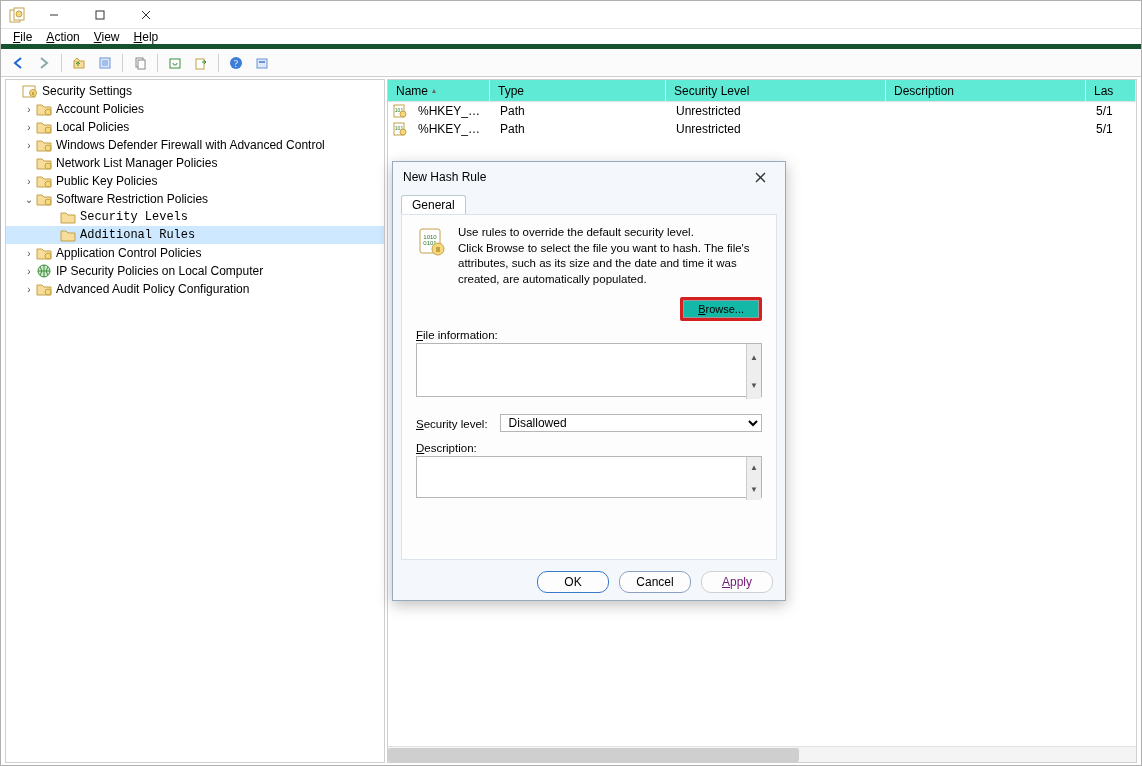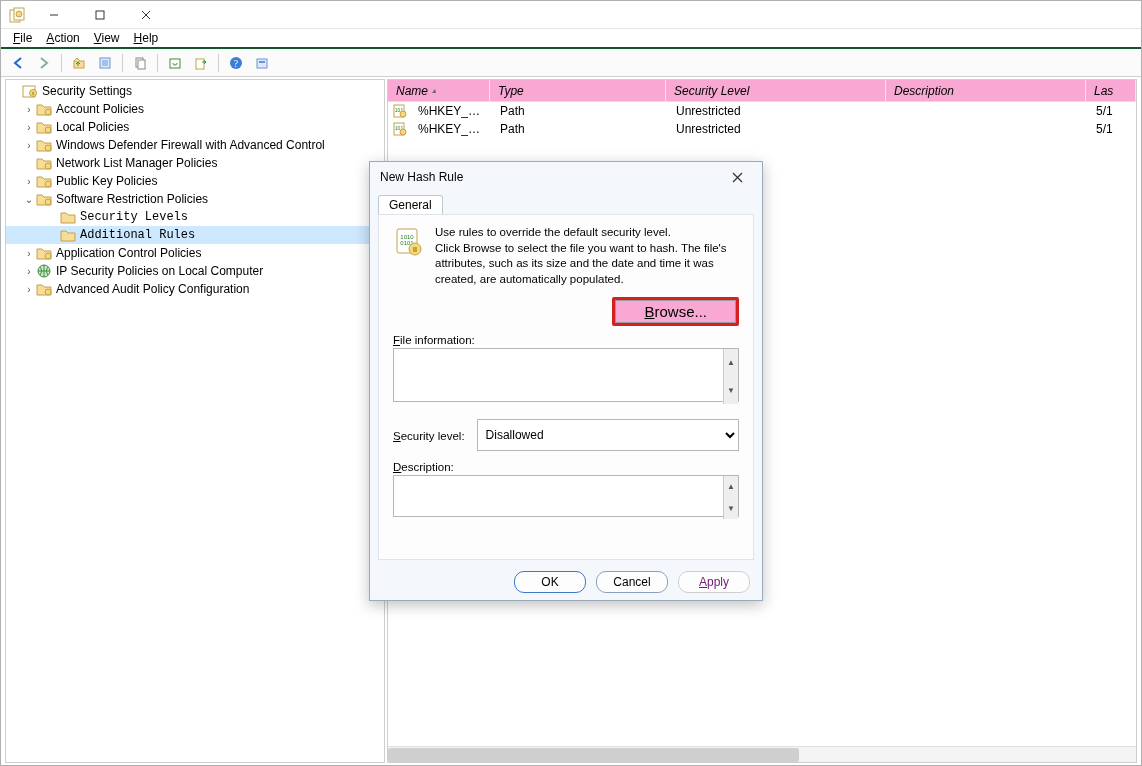--- a/index.html
+++ b/index.html
@@ -4,76 +4,76 @@
 <style>
   * { box-sizing: border-box; }
   html, body { margin: 0; padding: 0; font-family: "Segoe UI", Tahoma, sans-serif; font-size: 12px; color: #000; background: #fff; }
   .window { width: 1142px; height: 766px; border: 1px solid #b0b0b0; display: flex; flex-direction: column; position: relative; }
   
   .titlebar { height: 28px; display: flex; align-items: center; padding: 0 4px; border-bottom: 1px solid #e5e5e5; }
   .titlebar .app-icon { width: 16px; height: 16px; margin: 0 6px 0 4px; }
   .titlebar .title { flex: 1; font-size: 12px; }
   .titlebar .wc { width: 46px; height: 28px; display: flex; align-items: center; justify-content: center; color: #555; }
   
-  .menubar { height: 20px; display: flex; align-items: center; padding: 0 6px; gap: 2px; border-bottom: 2px solid #14532d; }
+  .menubar { height: 20px; display: flex; align-items: center; padding: 0 6px; gap: 2px; border-bottom: 5px solid #14532d; }
   .menubar .mitem { padding: 1px 6px; }
   .menubar .mitem u { text-decoration: underline; }
   
   .toolbar { height: 28px; display: flex; align-items: center; padding: 2px 6px; gap: 4px; border-bottom: 1px solid #cfcfcf; background: #fbfbfb; }
   .toolbar .tbtn { width: 22px; height: 22px; display: flex; align-items: center; justify-content: center; border: 1px solid transparent; border-radius: 2px; }
   .toolbar .sep { width: 1px; height: 18px; background: #d0d0d0; margin: 0 2px; }
   
   .body { flex: 1; display: flex; min-height: 0; }
   .tree-pane { width: 380px; border: 1px solid #cfcfcf; margin: 2px 2px 2px 4px; overflow: auto; padding: 2px 0; background: #fff; }
   .list-pane { flex: 1; border: 1px solid #cfcfcf; margin: 2px 4px 2px 0; display: flex; flex-direction: column; min-width: 0; background: #fff; position: relative; }
   
   .tnode { display: flex; align-items: center; height: 18px; padding-right: 4px; white-space: nowrap; }
   .tnode .tw { width: 14px; text-align: center; color: #555; font-size: 10px; }
   .tnode .ic { width: 16px; height: 16px; margin-right: 4px; flex-shrink: 0; }
   .tnode.sel { background: #cde8ff; }
   .indent-0 { padding-left: 2px; }
   .indent-1 { padding-left: 16px; }
   .indent-2 { padding-left: 40px; font-family: Liberation Mono, monospace; }
   
-  .list-header { display: flex; height: 22px; border-bottom: 1px solid #e1e1e1; background: #f9a8d4; font-style: italic; }
+  .list-header { display: flex; height: 22px; border-bottom: 1px solid #e1e1e1; background: #5eead4; }
   .list-header .col { padding: 3px 8px; border-right: 1px solid #e8e8e8; font-size: 12px; display: flex; align-items: center; gap: 4px; }
   .sort-ind { font-size: 8px; color: #666; }
   .list-body { flex: 1; overflow: auto; position: relative; }
   .row { display: flex; height: 18px; align-items: center; }
   .row .cell { padding: 0 8px; white-space: nowrap; overflow: hidden; text-overflow: ellipsis; }
   .row .ic { width: 16px; height: 16px; margin-left: 4px; margin-right: 2px; flex-shrink: 0; }
   .hscroll { height: 16px; border-top: 1px solid #e1e1e1; background: #f4f4f4; position: relative; }
   .hscroll .thumb { position: absolute; left: 0; top: 1px; height: 14px; width: 55%; background: #cfcfcf; border-radius: 2px; }
   
   .c-name { width: 102px; }
   .c-type { width: 176px; }
   .c-sec  { width: 220px; }
   .c-desc { width: 200px; }
   .c-last { flex: 1; }
   
-  .dialog-back { position: absolute; left: 368px; top: 160px; width: 394px; height: 440px; background: #f4f7fb; border: 1px solid #9ab; box-shadow: 0 4px 14px rgba(0,0,0,.25); display: flex; flex-direction: column; }
+  .dialog-back { position: absolute; left: 391px; top: 160px; width: 394px; height: 440px; background: #f4f7fb; border: 1px solid #9ab; box-shadow: 0 4px 14px rgba(0,0,0,.25); display: flex; flex-direction: column; }
   .dlg-title { height: 30px; display: flex; align-items: center; padding: 0 10px; font-size: 12px; }
   .dlg-title .t { flex: 1; }
   .dlg-title .x { width: 30px; height: 26px; display: flex; align-items: center; justify-content: center; }
   .tabstrip { height: 22px; display: flex; align-items: flex-end; padding-left: 8px; }
   .tab { border: 1px solid #bcc; border-bottom: none; background: #fff; padding: 2px 10px; font-size: 12px; border-top-left-radius: 3px; border-top-right-radius: 3px; }
   .dlg-body { flex: 1; margin: 0 8px 4px 8px; background: #fdfdfe; border: 1px solid #dde3ea; padding: 10px 14px; position: relative; }
   .info-row { display: flex; gap: 10px; }
   .info-row .ic { width: 32px; height: 32px; flex-shrink: 0; }
   .info-text { font-size: 11.5px; line-height: 1.35; }
   .browse-wrap { display: flex; justify-content: flex-end; margin: 10px 0 8px; }
   .browse-btn { border: 3px solid #d32020; padding: 0; border-radius: 2px; }
-  .browse-btn button { background: #f9a8d4; border: 1px solid #9a9a9a; padding: 2px 28px; font-size: 15px; }
+  .browse-btn button { background: #14b8a6; border: 1px solid #9a9a9a; padding: 2px 14px; font-size: 11px; }
   .field-label { font-size: 11.5px; margin-top: 2px; }
   .multiline { width: 100%; height: 54px; border: 1px solid #b6b6b6; background: #fff; resize: none; font-family: inherit; font-size: 12px; padding: 2px 4px; }
   .ml-wrap { position: relative; margin-top: 2px; }
   .ml-wrap .spin { position: absolute; right: 1px; top: 1px; bottom: 1px; width: 15px; display: flex; flex-direction: column; }
   .ml-wrap .spin div { flex: 1; background: #eee; border-left: 1px solid #ccc; display:flex; align-items:center; justify-content:center; font-size:8px; color:#555; }
   .sec-row { display: flex; align-items: center; gap: 12px; margin-top: 14px; }
-  .sec-row select { flex: 1; height: 32px; border: 1px solid #b6b6b6; background: #fff; font-size: 12px; padding: 0 4px; }
+  .sec-row select { flex: 1; height: 18px; border: 1px solid #b6b6b6; background: #fff; font-size: 12px; padding: 0 4px; }
   .dlg-footer { height: 36px; display: flex; align-items: center; justify-content: flex-end; gap: 10px; padding: 0 12px; }
   .dlg-footer button { min-width: 72px; height: 22px; border: 1px solid #8aa0c0; background: #fdfdfe; border-radius: 10px; font-size: 12px; }
   .dlg-footer button.primary { border-color: #3a78c9; }
   .dlg-footer button.disabled { color: #701a75; border-color: #cfcfcf; }
   
   svg { display: block; }
 </style>
 </head>
 <body>
 

